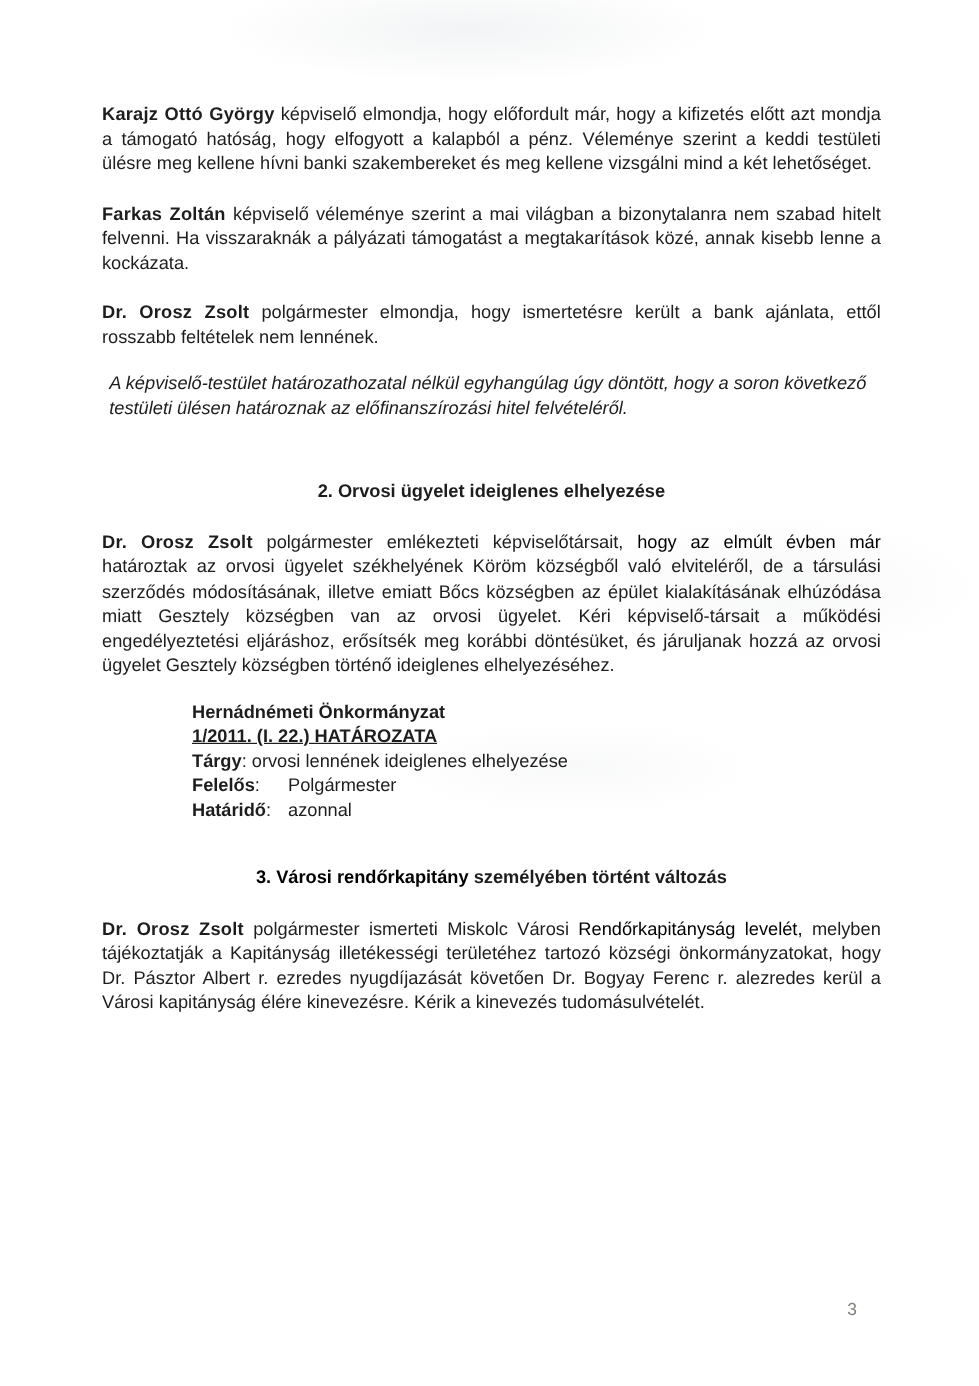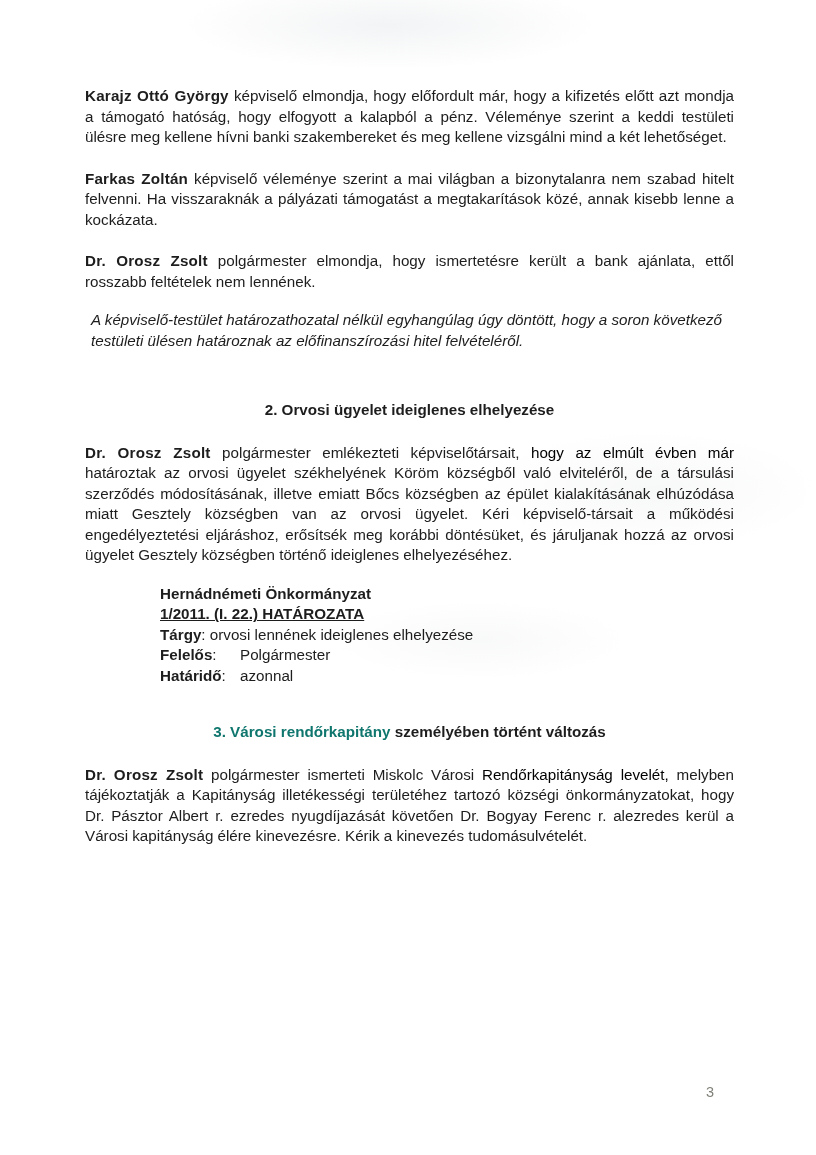--- a/index.html
+++ b/index.html
@@ -76,21 +76,21 @@
     margin: 16px 0 14px 0;
   }
   .res-kv { display: flex; }
   .res-label {
     display: inline-block;
     width: 80px;
     flex: 0 0 80px;
   }
   .res-label strong { font-weight: bold; }
   .faded { color: #000000; }
-  .faded-heading { color: #0f766e; }
+  .faded-heading { color: #000000; }
   .page-number {
     position: absolute;
     left: 706px;
     top: 1084px;
     font-size: 14.5px;
     color: #55554b;
     opacity: 0.75;
   }
 </style>
 </head>

